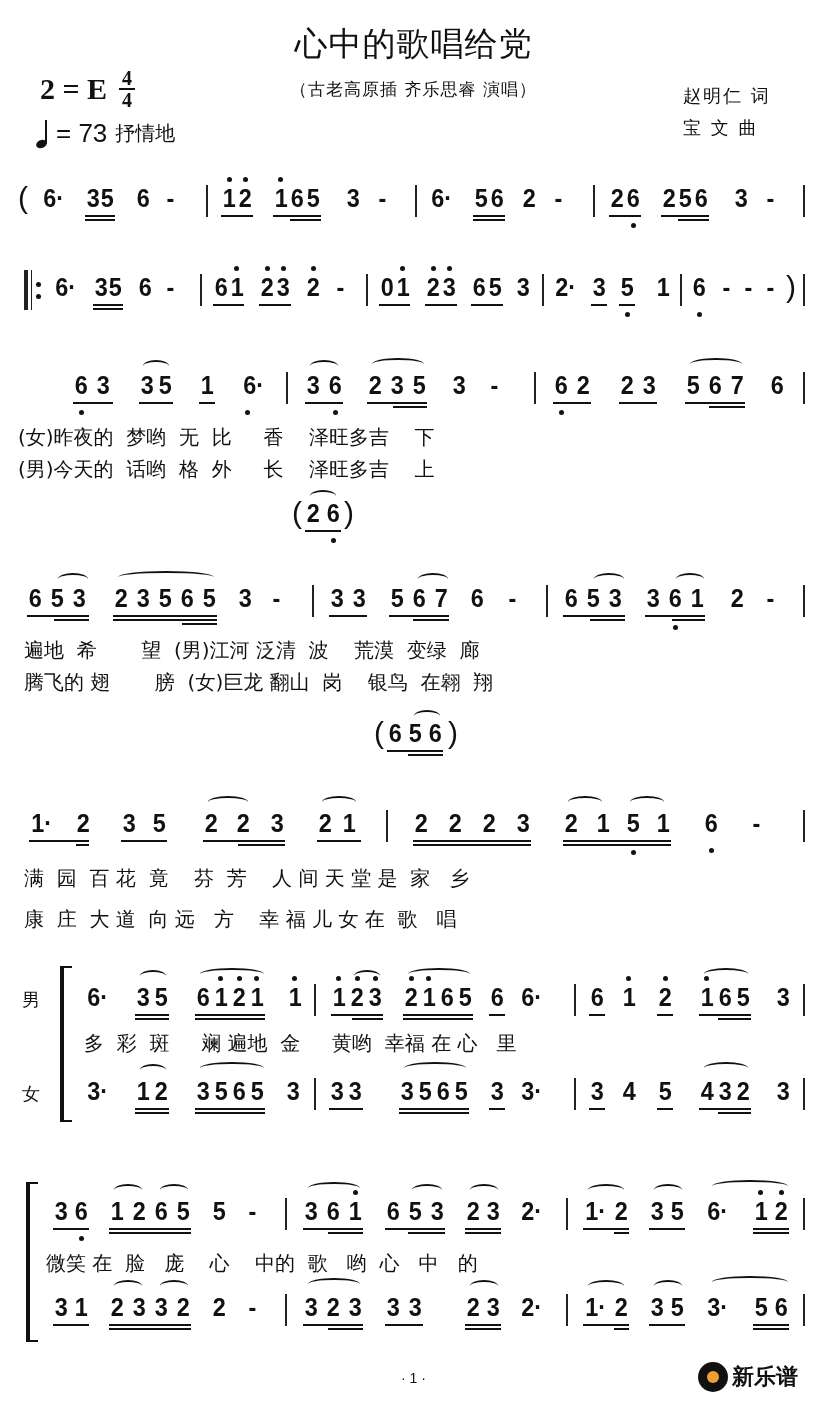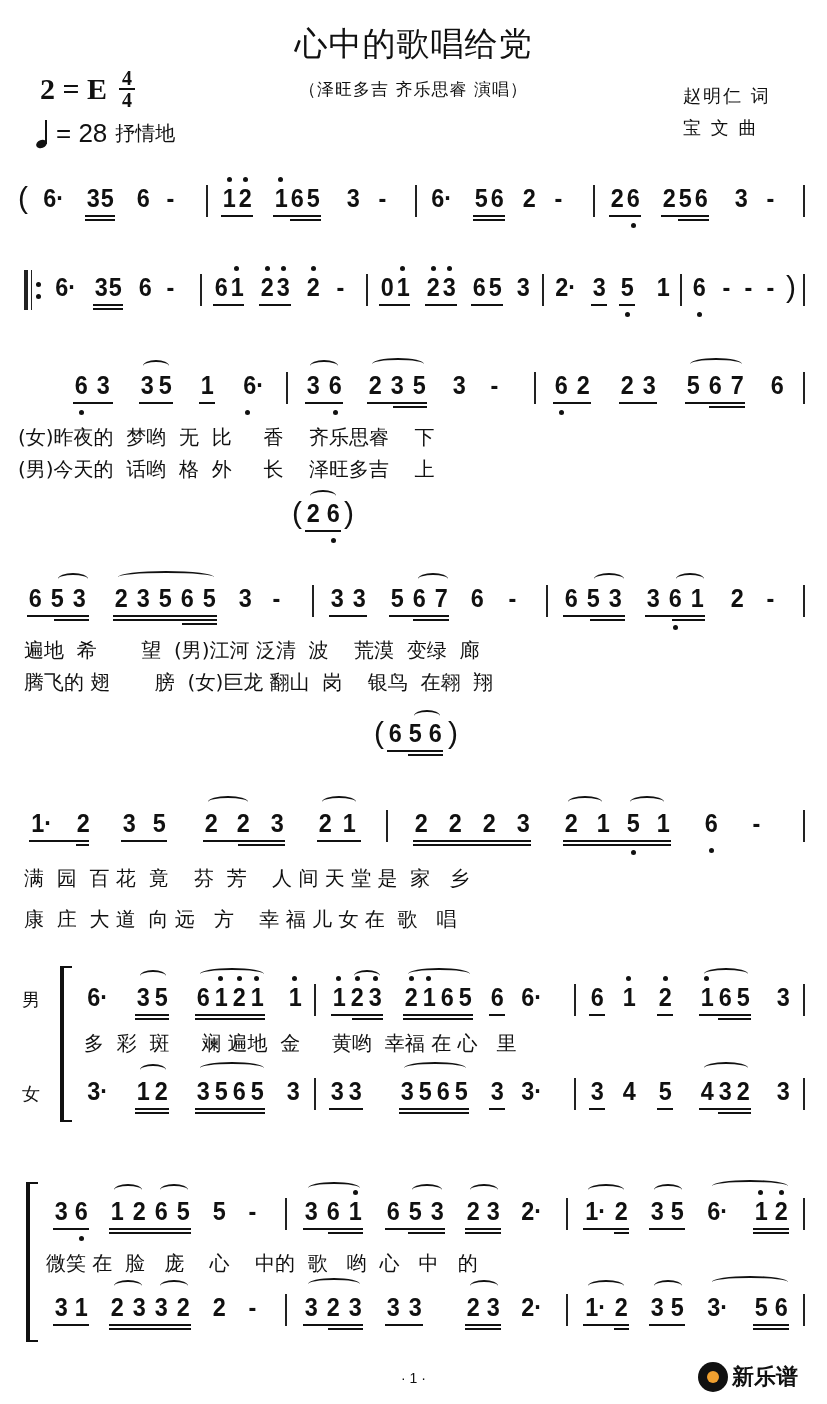--- a/index.html
+++ b/index.html
@@ -30,32 +30,32 @@
   .page-num { left: 0; width: 827px; top: 1370px; text-align: center; font-size: 14px; }
   .logo { left: 698px; top: 1362px; display: flex; align-items: center; }
   .logo .disc { width: 30px; height: 30px; border-radius: 50%; background: #111; position: relative; }
   .logo .disc::after { content: ""; position: absolute; left: 9px; top: 9px; width: 12px; height: 12px; border-radius: 50%; background: #f0a030; }
   .logo .brand { font-size: 22px; font-weight: bold; margin-left: 4px; font-family: "DejaVu Sans", sans-serif; }
 </style>
 </head>
 <body>
 
 <div class="abs title">心中的歌唱给党</div>
-<div class="abs subtitle">（泽旺多吉 齐乐思睿 演唱）</div>
+<div class="abs subtitle">（古老高原插 齐乐思睿 演唱）</div>
 <div class="abs key">
   <span>2 = E</span>
   <span class="timesig">
     <span>4</span>
     <span style="border-top:2px solid #111;width:16px;height:0"></span>
     <span>4</span>
   </span>
 </div>
 <div class="abs tempo">
   <span class="note"></span>
-  <span>= 28</span>
+  <span>= 73</span>
   <span class="expr">抒情地</span>
 </div>
 <div class="abs credits">
   <div>赵明仁  词</div>
   <div>宝  文  曲</div>
 </div>
 
 <div class="staff" style="top:183px">
   <span class="paren" style="left:18px;top:-2px">(</span>
   <span class="n" style="left:42px">6·</span>
@@ -196,21 +196,21 @@
   <div class="ul" style="left:619px;top:32px;width:38px"></div>
   <span class="n" style="left:686px">5</span>
     <span class="n" style="left:708px">6</span>
     <span class="n" style="left:730px">7</span>
   <div class="ul" style="left:685px;top:32px;width:60px"></div>
     <div class="ul" style="left:709px;top:36px;width:36px"></div>
   <div class="slur" style="left:690px;top:-12px;width:52px"></div>
   <span class="n" style="left:770px">6</span>
   <div class="bar" style="left:803px"></div>
 </div>
-<div class="lyric" style="left:18px;top:424px">(女)昨夜的  梦哟  无  比     香    齐乐思睿    下</div>
+<div class="lyric" style="left:18px;top:424px">(女)昨夜的  梦哟  无  比     香    泽旺多吉    下</div>
 <div class="lyric" style="left:18px;top:456px">(男)今天的  话哟  格  外     长    泽旺多吉    上</div>
 <div class="staff" style="top:498px">
   <span class="paren" style="left:292px;top:-2px">(</span>
   <span class="n" style="left:306px">2</span>
     <span class="n" style="left:326px">6</span>
   <div class="ul" style="left:305px;top:32px;width:36px"></div>
     <div class="dot" style="left:331px;top:40px"></div>
   <div class="slur" style="left:310px;top:-8px;width:26px"></div>
   <span class="paren" style="left:344px;top:-2px">)</span>
 </div>

